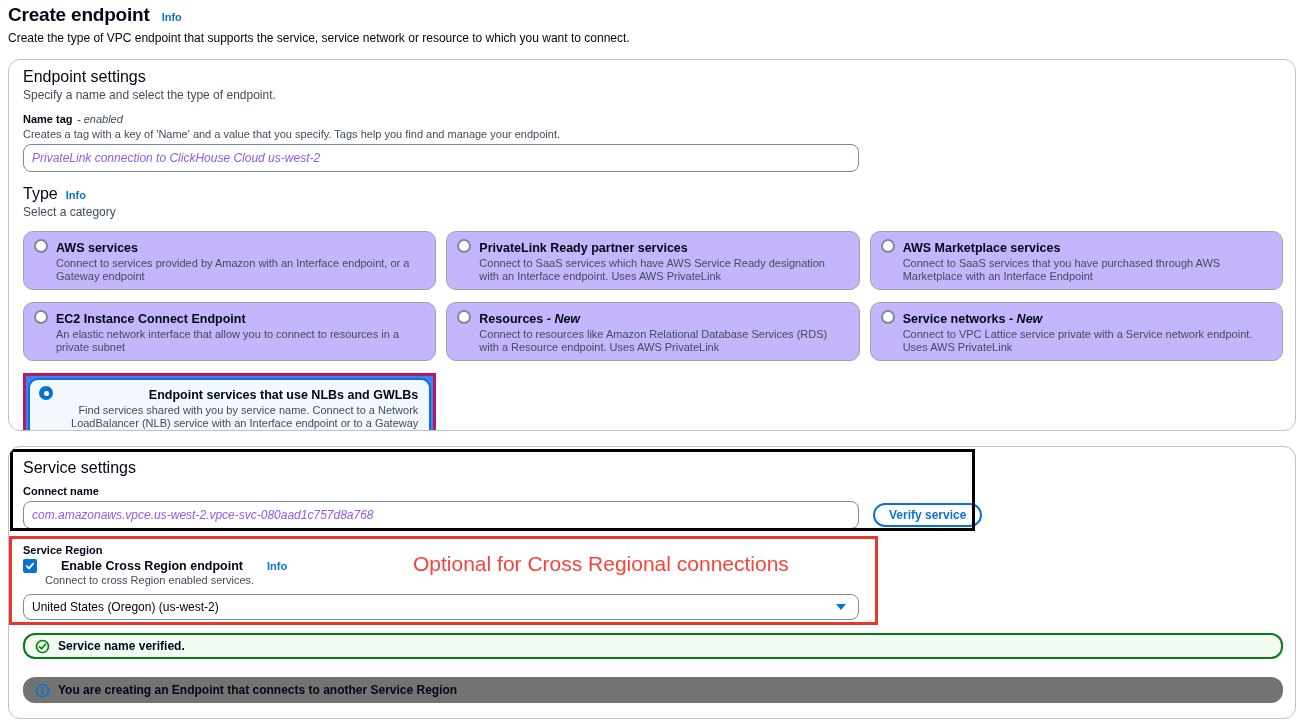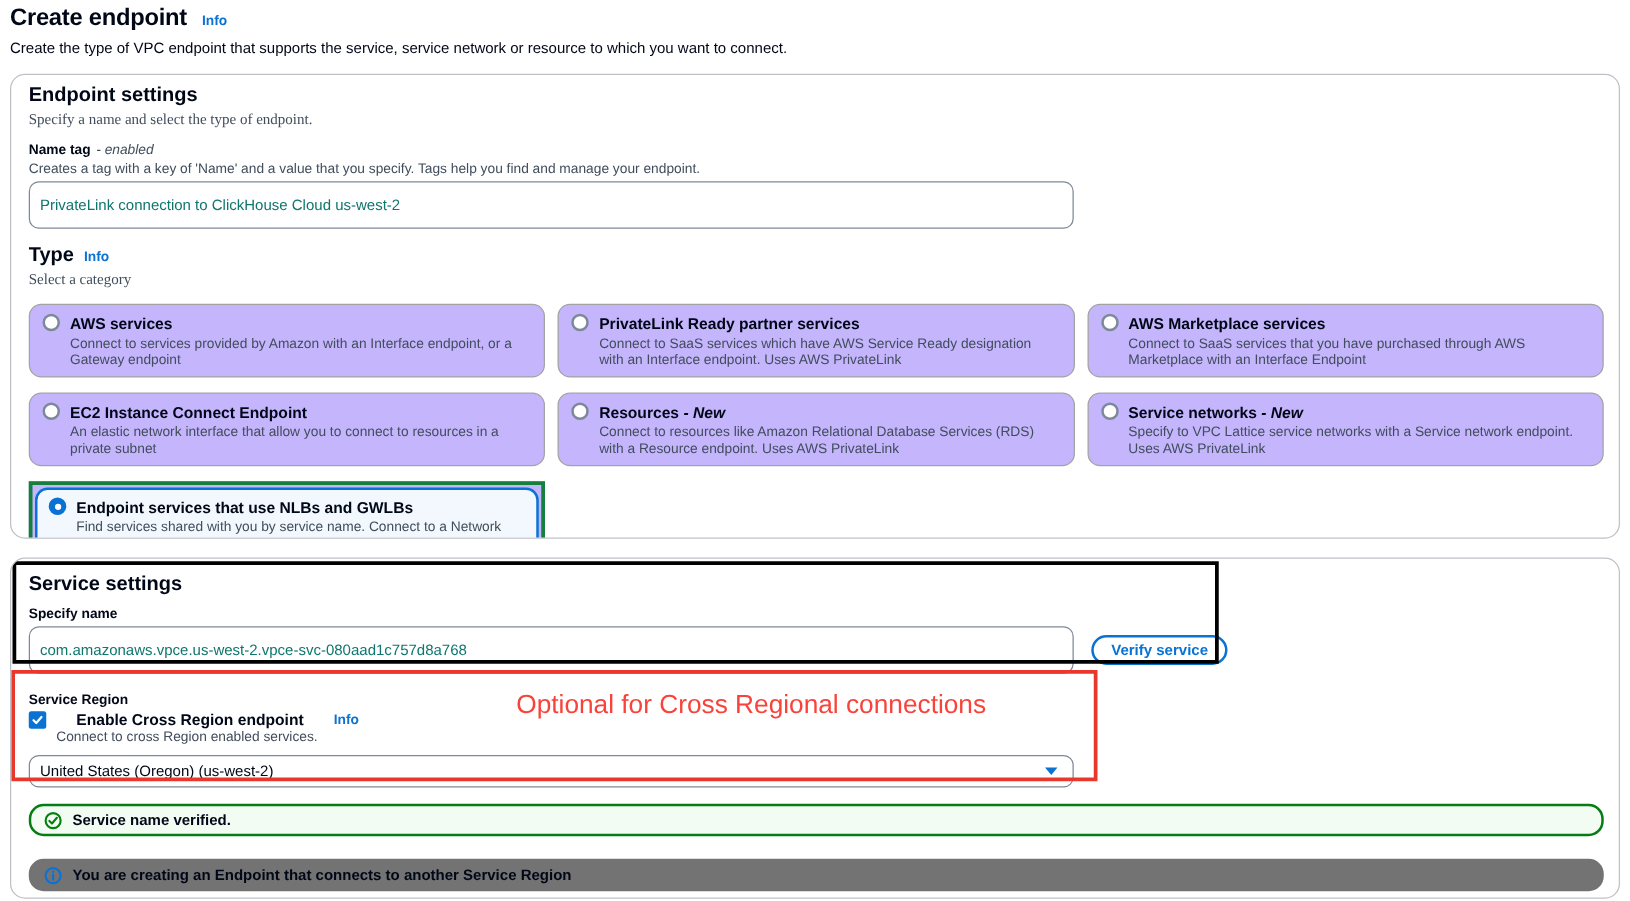--- a/index.html
+++ b/index.html
@@ -10,43 +10,43 @@
   .page-title-row { display: flex; align-items: baseline; gap: 12px; padding-left: 0; }
   .page-title { font-size: 19px; font-weight: 800; color: #000716; letter-spacing: -0.2px; }
   .info-link { color: #0972d3; font-size: 11px; font-weight: 700; cursor: pointer; }
   .page-subtitle { font-size: 12px; color: #000716; margin-top: 5px; }
 
   
   .card { background: #fff; border: 1px solid #c0c1c7; border-radius: 12px; width: 1288px; position: relative; }
   .card1 { height: 372px; margin-top: 14px; padding: 8px 14px 10px 14px; overflow: hidden; }
   .card2 { height: 273px; margin-top: 15px; padding: 12px 14px 14px 14px; overflow: hidden; }
 
-  .section-heading { font-size: 16px; font-weight: 700; color: #000716; }
-  .section-desc { font-size: 12px; color: #414d5c; margin-top: 2px; font-family: Liberation Serif, serif; }
+  .section-heading { font-size: 16px; font-weight: 400; color: #000716; }
+  .section-desc { font-size: 12px; color: #414d5c; margin-top: 2px; }
 
   .field-label { font-size: 11px; font-weight: 700; color: #000716; }
   .optional { font-style: italic; font-weight: 400; color: #414d5c; }
   .help-text { font-size: 11px; color: #414d5c; margin-top: 1px; }
 
-  .text-input { display: block; width: 836px; height: 38px; border: 1px solid #7d8998; border-radius: 8px;
-    padding: 0 8px; font-size: 12px; font-family: inherit; color: #0f766e; margin-top: 4px; background: #fff; }
+  .text-input { display: block; width: 836px; height: 28px; border: 1px solid #7d8998; border-radius: 8px;
+    padding: 0 8px; font-size: 12px; font-family: inherit; color: #8b5cf6; margin-top: 4px; background: #fff; font-style: italic; }
 
   
   .type-heading-row { display: flex; align-items: baseline; gap: 8px; margin-top: 13px; }
   .tiles { display: grid; grid-template-columns: repeat(3, 1fr); gap: 12px 10px; margin-top: 12px; width: 1260px; }
   .tile { display: flex; gap: 8px; border: 1px solid #a3a3a3; border-radius: 10px; padding: 6px 12px 6px 10px;
     background: #c4b5fd; cursor: pointer; align-items: flex-start; }
   .tile-text { display: block; }
   .tile-title { font-size: 12.5px; font-weight: 700; line-height: 15px; color: #000716; }
   .tile-title .new { font-style: italic; }
   .tile-desc { display: block; font-size: 11px; line-height: 13px; color: #414d5c; margin-top: 1px; }
   .radio { flex: 0 0 auto; width: 14px; height: 14px; border-radius: 50%; border: 2px solid #7d8998; background: #fff; margin-top: 1px; }
   .radio.checked { border: none; background: #0972d3; position: relative; }
   .radio.checked::after { content: ""; position: absolute; left: 4.5px; top: 4.5px; width: 5px; height: 5px; border-radius: 50%; background: #fff; }
-  .selected-wrapper { grid-column: 1; border: 3px solid #15803d; padding: 2px; background: #c4b5fd; }
+  .selected-wrapper { grid-column: 1; border: 3px solid #be185d; padding: 2px; background: #3b82f6; text-align: right; }
   .tile.selected { border: 2px solid #0972d3; background: #f2f8fd; padding: 5px 11px 5px 9px; }
 
   
   .service-name-row { display: flex; align-items: center; margin-top: 4px; }
   .verify-btn { margin-left: 14px; height: 24px; border: 2px solid #0972d3; border-radius: 12px; background: #fff;
     color: #0972d3; font-weight: 700; font-size: 12px; font-family: inherit; padding: 0 14px; cursor: pointer; }
 
   .checkbox-row { display: flex; align-items: center; gap: 24px; margin-top: 3px; }
   .checkbox { width: 14px; height: 14px; background: #0972d3; border-radius: 2px; display: inline-flex;
     align-items: center; justify-content: center; flex: 0 0 auto; cursor: pointer; }
@@ -137,41 +137,41 @@
       <span class="tile-text">
         <span class="tile-title"><span>Resources</span> <span class="new">- New</span></span>
         <span class="tile-desc">Connect to resources like Amazon Relational Database Services (RDS) with a Resource endpoint. Uses AWS PrivateLink</span>
       </span>
     </label>
 
     <label class="tile">
       <span class="radio"></span>
       <span class="tile-text">
         <span class="tile-title"><span>Service networks</span> <span class="new">- New</span></span>
-        <span class="tile-desc">Specify to VPC Lattice service networks with a Service network endpoint. Uses AWS PrivateLink</span>
+        <span class="tile-desc">Connect to VPC Lattice service private with a Service network endpoint. Uses AWS PrivateLink</span>
       </span>
     </label>
 
     <div class="selected-wrapper">
       <label class="tile selected">
         <span class="radio checked"></span>
         <span class="tile-text">
           <span class="tile-title">Endpoint services that use NLBs and GWLBs</span>
           <span class="tile-desc">Find services shared with you by service name. Connect to a Network LoadBalancer (NLB) service with an Interface endpoint or to a Gateway LoadBalancer (GWLB) service with a Gateway Load Balancer endpoint</span>
         </span>
       </label>
     </div>
   </div>
 </div>
 
 <div class="card card2">
 
   <div class="section-heading">Service settings</div>
 
-  <div class="field-label" style="margin-top: 8px;">Specify name</div>
+  <div class="field-label" style="margin-top: 8px;">Connect name</div>
   <div class="service-name-row">
     <input class="text-input" style="margin-top: 0px;" type="text" value="com.amazonaws.vpce.us-west-2.vpce-svc-080aad1c757d8a768">
     <button class="verify-btn">Verify service</button>
   </div>
 
   <div class="field-label" style="margin-top: 15px;">Service Region</div>
   <div class="checkbox-row">
     <span class="checkbox">
       <svg width="10" height="10" viewBox="0 0 10 10">
         <path d="M1.8 5.2 L4 7.4 L8.2 2.6" fill="none" stroke="#ffffff" stroke-width="1.8" stroke-linecap="round" stroke-linejoin="round"></path>

